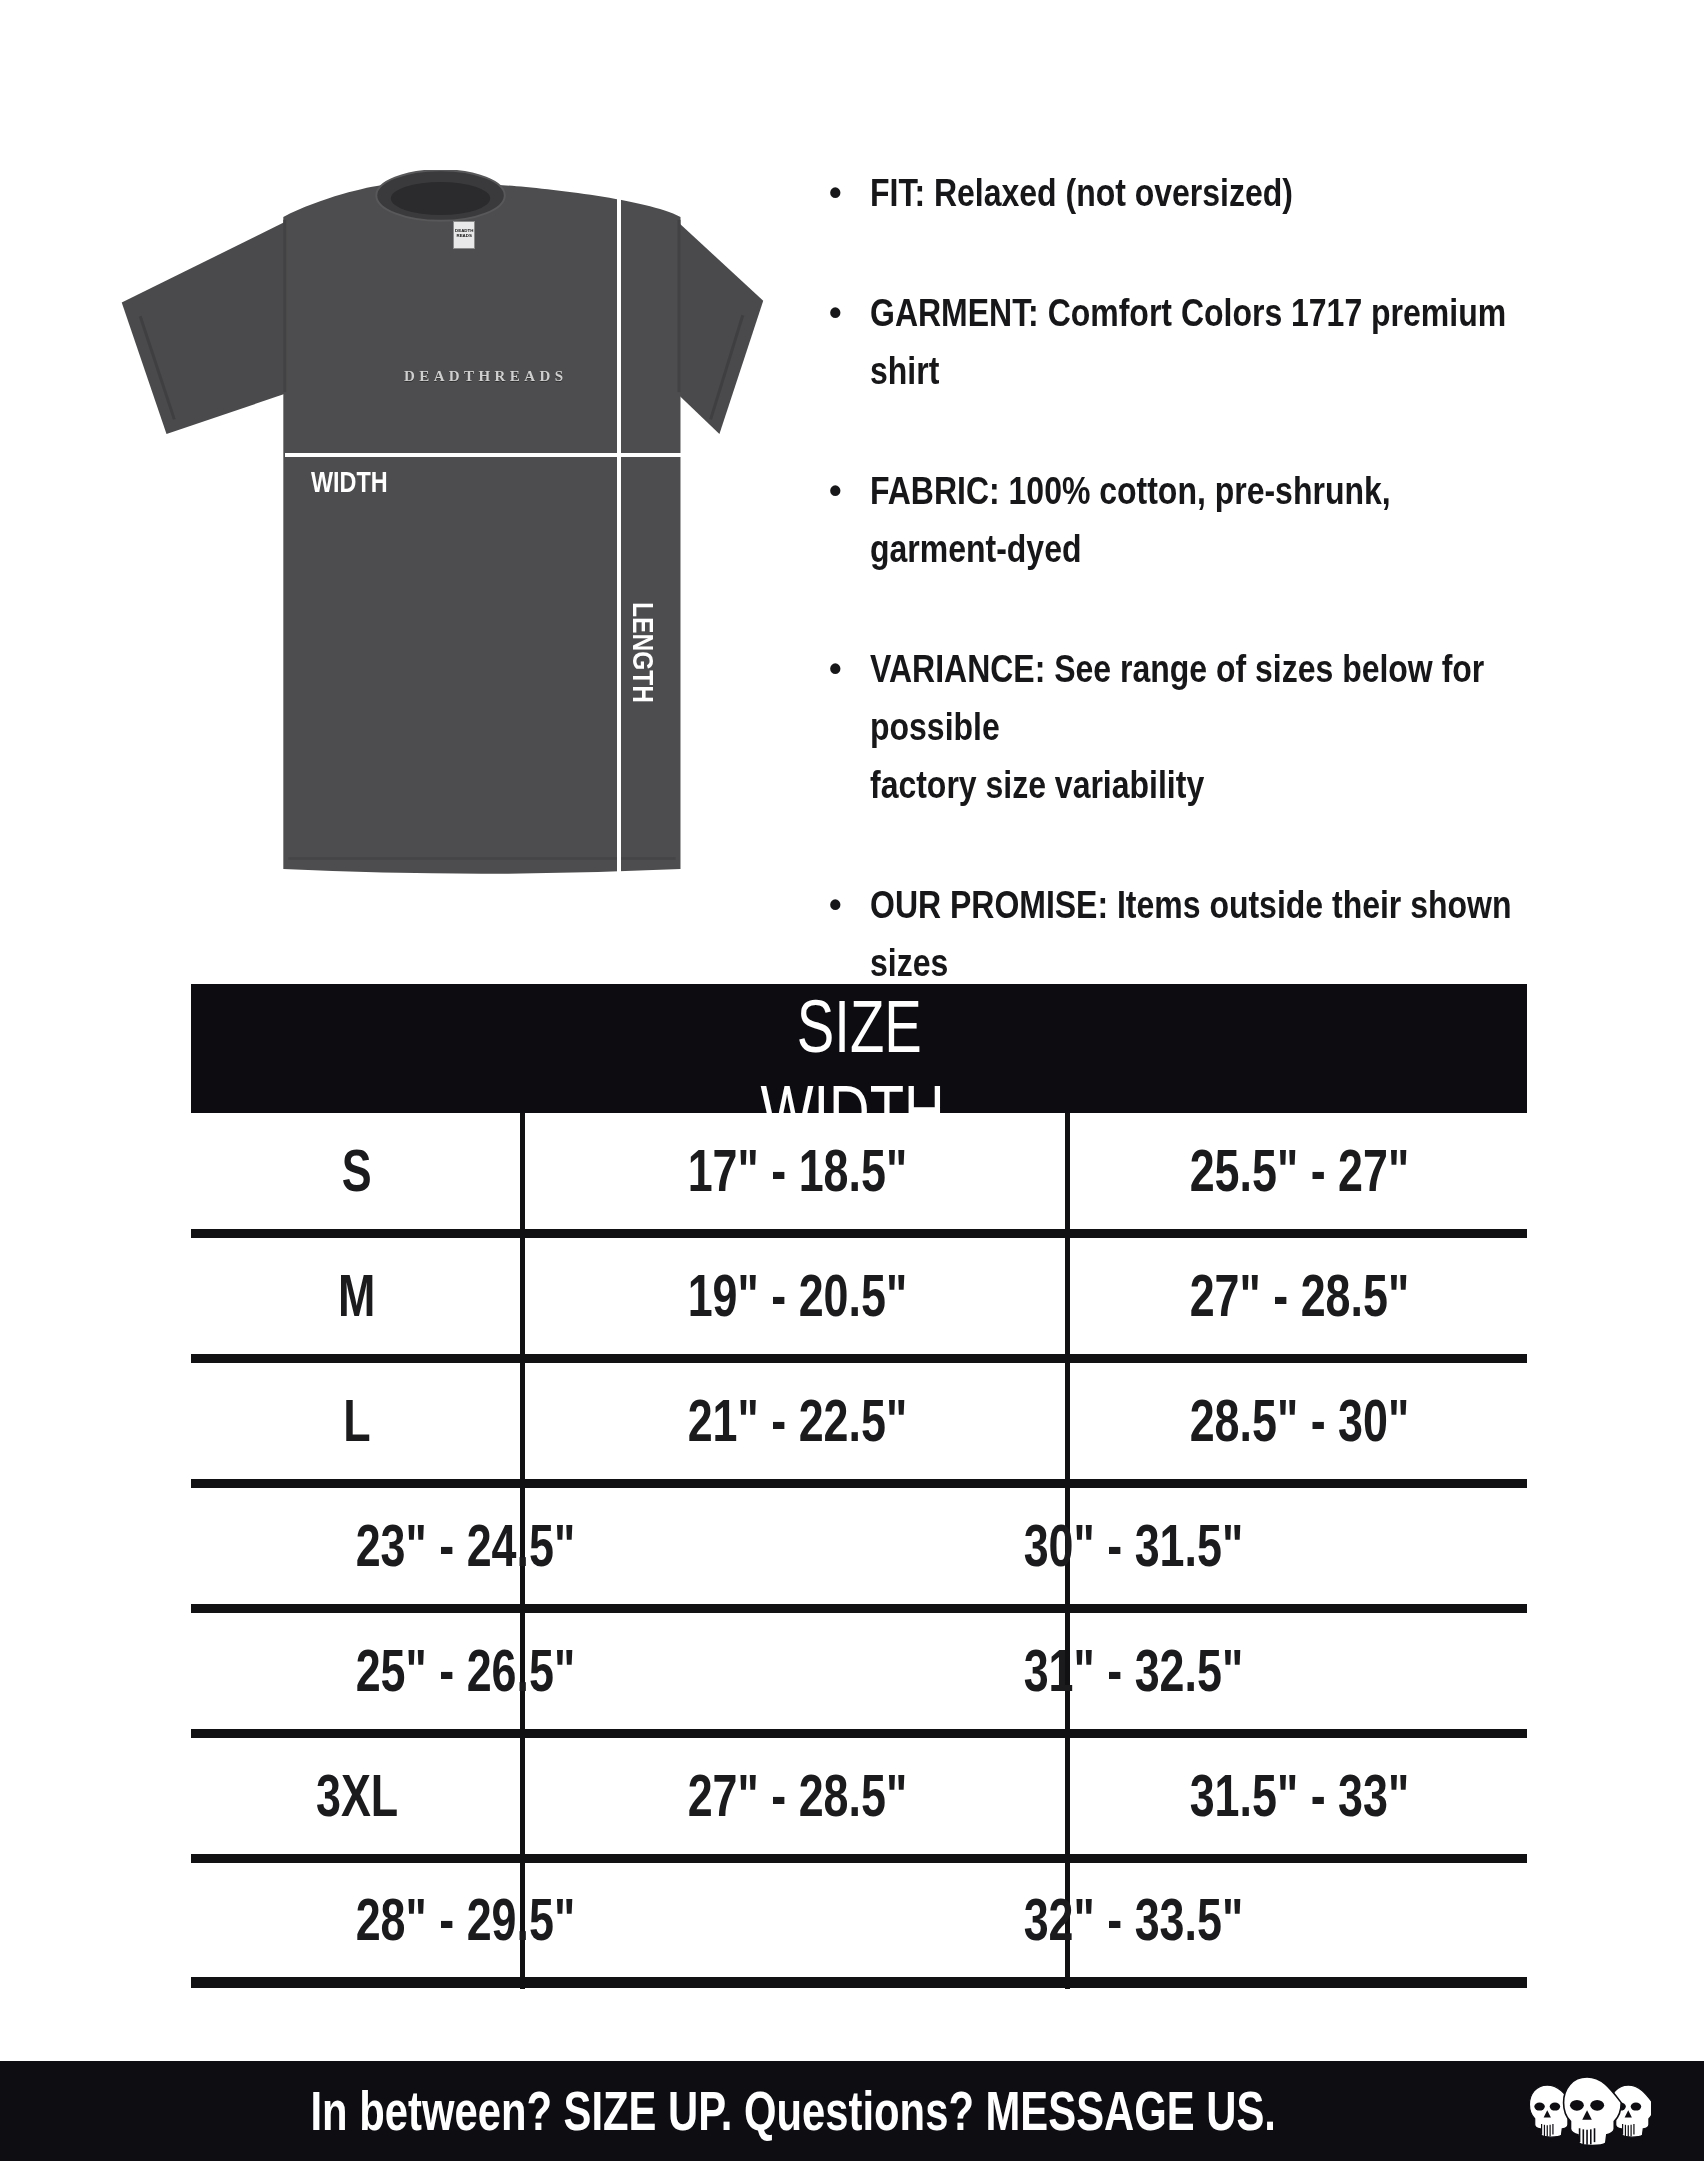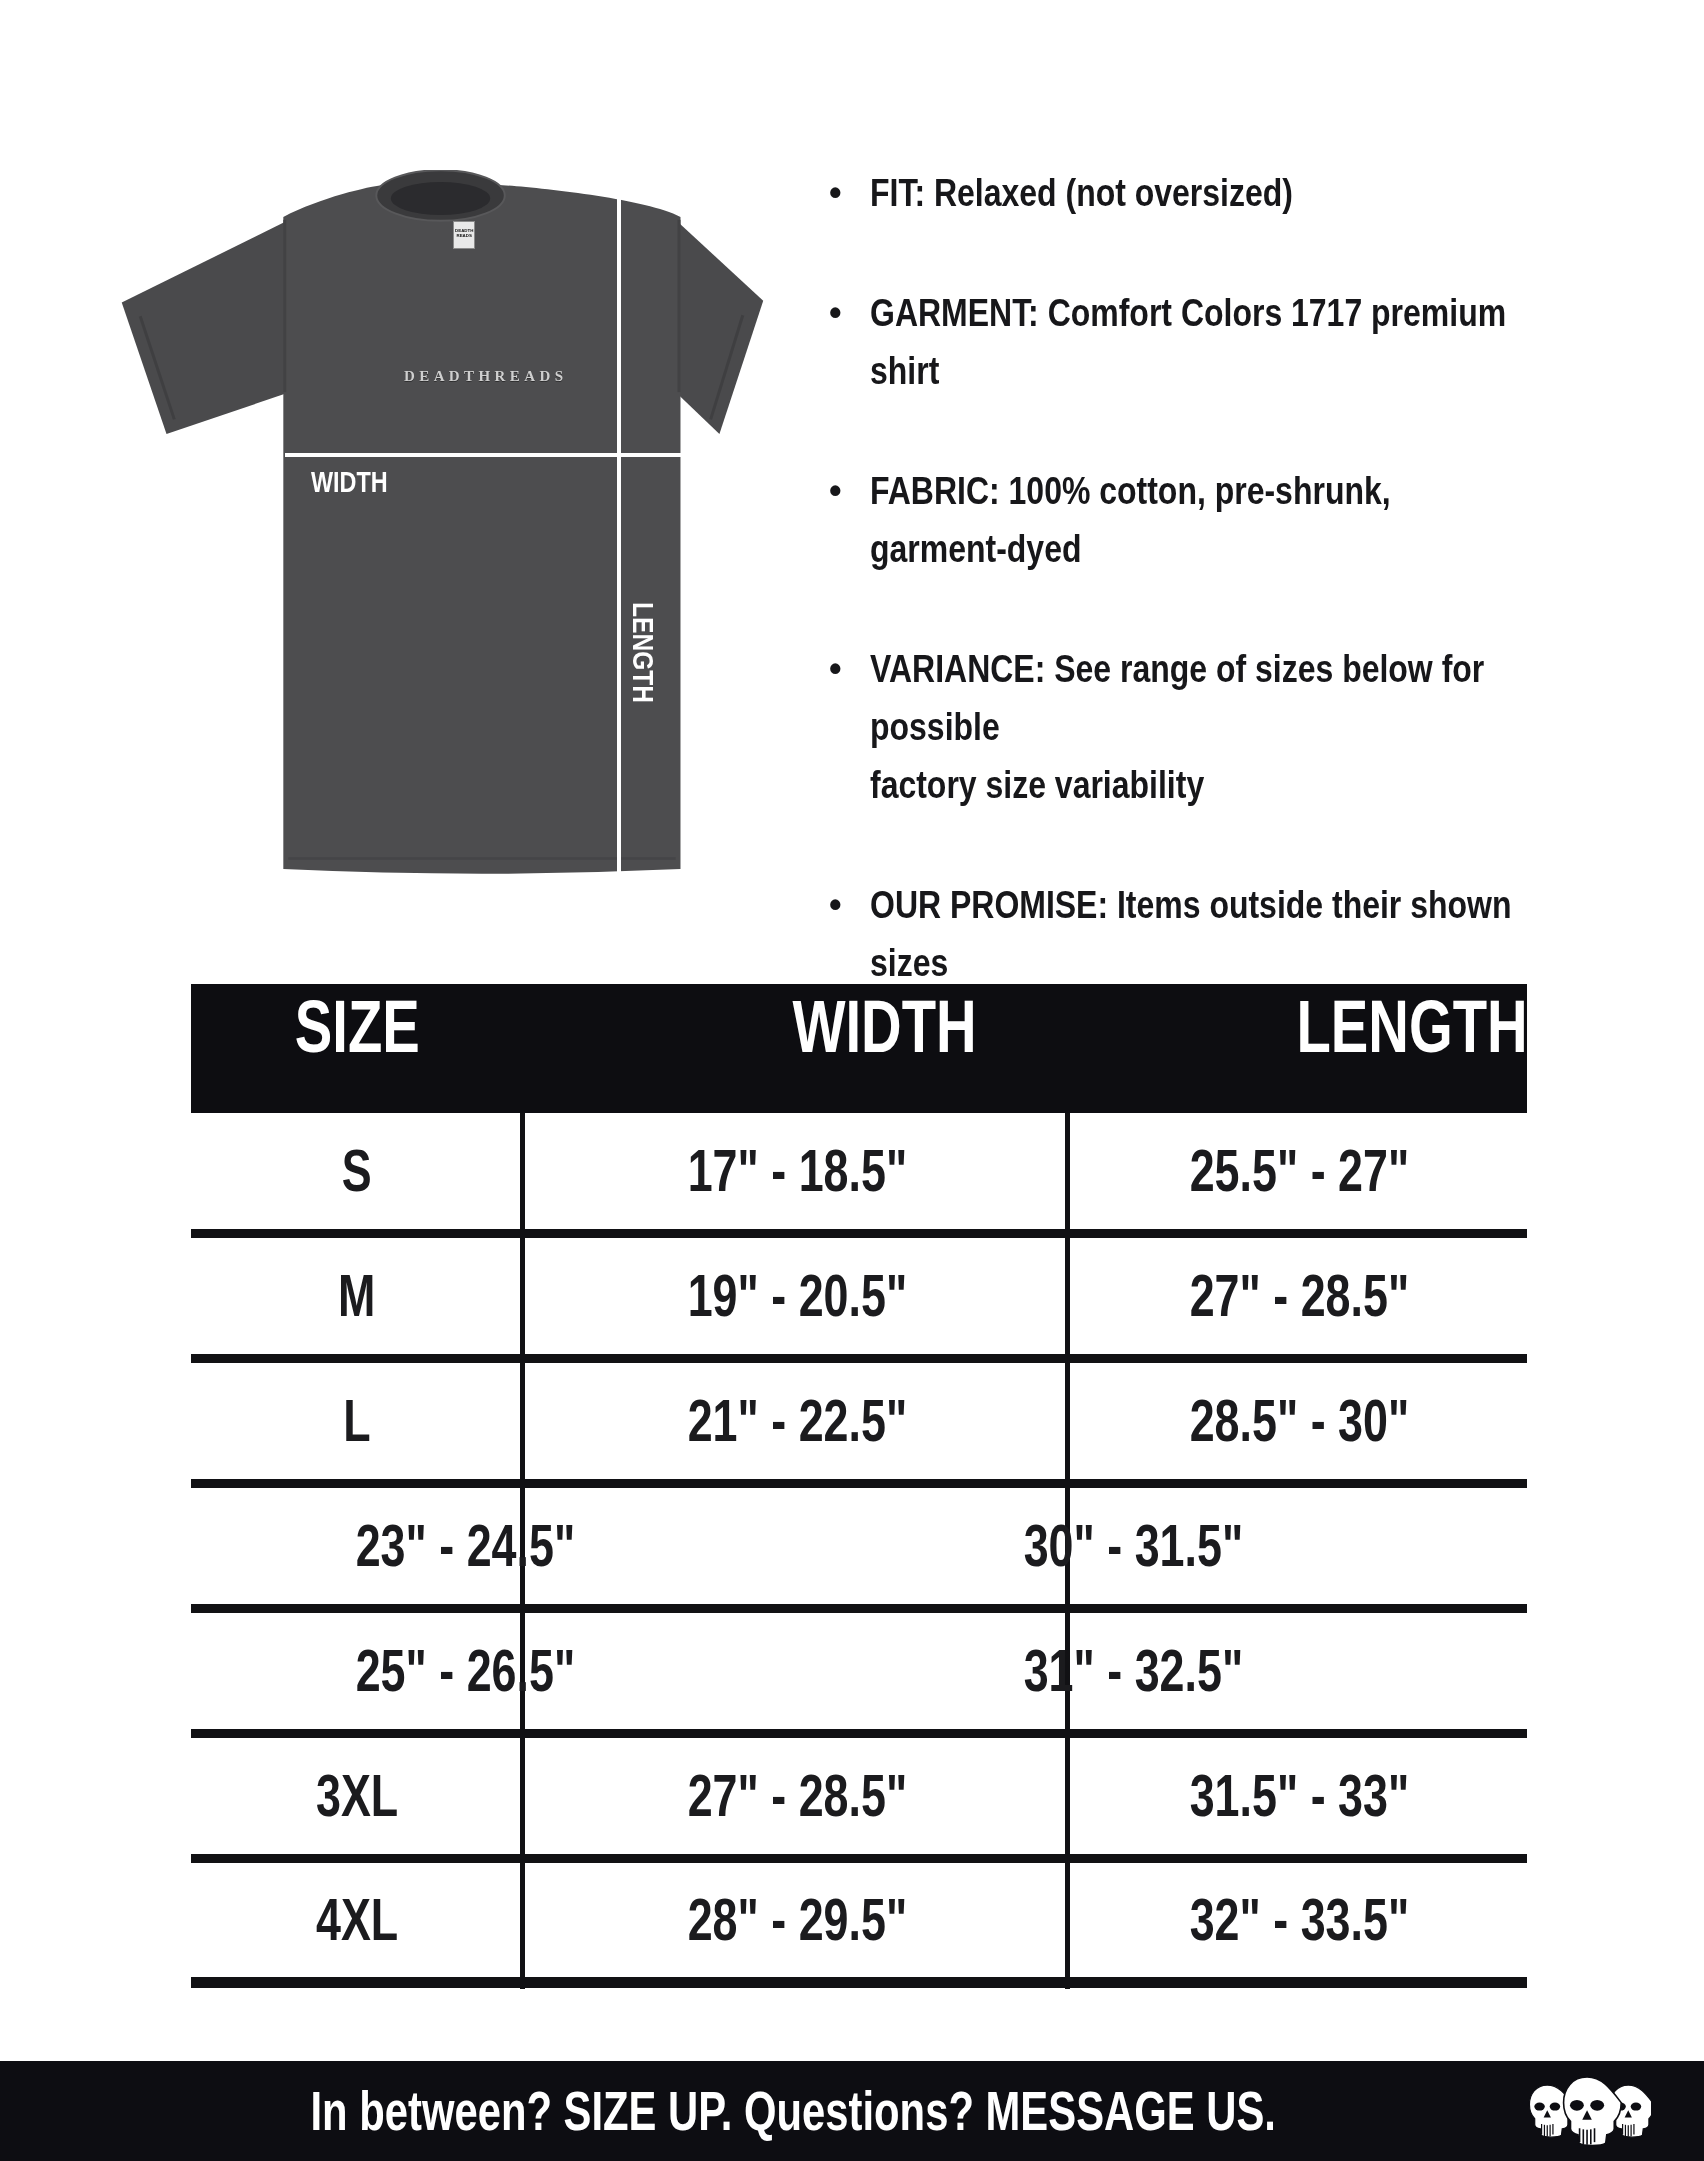--- a/index.html
+++ b/index.html
@@ -52,22 +52,22 @@
   }
   .bullet-text {
     font-size:39px; line-height:58px; font-weight:bold; color:#17171a;
     white-space:pre-line;
     transform:scaleX(0.82); transform-origin:left top;
   }
 
   
   .size-table { position:absolute; left:191px; top:984px; width:1336px; height:1005px; }
   .thead {
-    height:129px; background:#0d0d11; display:flex; align-items:flex-start;
-    color:#ffffff; font-weight:bold; font-size:74px;
+    height:129px; background:#0d0d11; display:flex; align-items:center;
+    color:#ffffff; font-weight:normal; font-size:74px;flex-direction:column;
   }
   .th { text-align:center; }
   .th-size   { width:332px; }
   .th-width  { width:737px; }
   .th-length { width:267px; flex:1; }
   .th-width .cond-c { transform:scaleX(0.76) translateX(-8.8px); }
   .tbody { position:relative; height:876px; }
   .v-divider { position:absolute; top:0; bottom:0; width:5.4px; background:#111114; }
   .v-divider.d1 { left:329px; }
   .v-divider.d2 { left:874px; }
@@ -191,21 +191,20 @@
     <div class="trow">
       <div class="td td-width"><span class="cond-c">25" - 26.5"</span></div>
       <div class="td td-length"><span class="cond-c">31" - 32.5"</span></div>
     </div>
     <div class="trow">
       <div class="td td-size"><span class="cond-c">3XL</span></div>
       <div class="td td-width"><span class="cond-c">27" - 28.5"</span></div>
       <div class="td td-length"><span class="cond-c">31.5" - 33"</span></div>
     </div>
     <div class="trow">
-      <div class="td td-size"><span class="cond-c">4XL</span></div>
       <div class="td td-width"><span class="cond-c">28" - 29.5"</span></div>
       <div class="td td-length"><span class="cond-c">32" - 33.5"</span></div>
     </div>
   </div>
 </div>
 
 <div class="footer">
   <span class="footer-text">
     <span class="cond-c">In between? SIZE UP. Questions? MESSAGE US.</span>
   </span>

